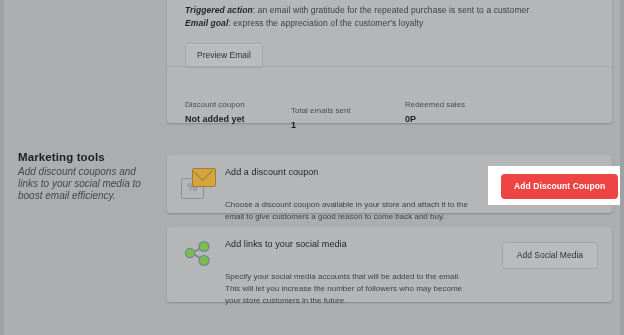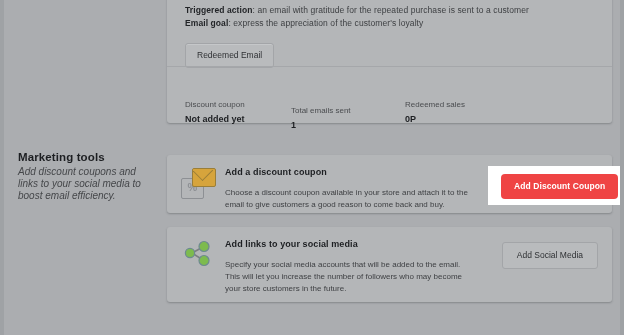--- a/index.html
+++ b/index.html
@@ -48,20 +48,21 @@
   .meta-line {
     font-size: 8.5px;
     line-height: 13px;
     color: #3e4043;
     letter-spacing: 0.01em;
     white-space: nowrap;
   }
   .meta-line b {
     font-weight: bold;
     color: #232528;
+    font-style: italic;
   }
   .btn-secondary {
     display: inline-block;
     background: #b9bbbd;
     border: 1px solid #a3a5a8;
     border-radius: 3px;
     color: #2f3134;
     font-size: 8.5px;
     line-height: 1;
     padding: 7px 11px;
@@ -154,27 +155,27 @@
     flex: 0 0 44px;
     padding-top: 2px;
   }
   .tool-text {
     flex: 1 1 auto;
     padding-right: 8px;
     min-width: 0;
   }
   .tool-title {
     font-size: 9px;
-    font-weight: bold;
+    font-weight: normal;
     color: #1d1f22;
     line-height: 12px;
     letter-spacing: 0.01em;
   }
   .tool-desc {
-    margin-top: 9px;
+    margin-top: 21px;
     font-size: 8px;
     line-height: 12px;
     color: #3f4144;
   }
   .tool-action {
     flex: 0 0 auto;
     width: 122px;
     display: flex;
     justify-content: flex-end;
     padding-top: 4px;
@@ -280,21 +281,21 @@
 
   <div class="card top-card">
     <div class="top-card-body">
       <div class="meta-line">
         <b>Triggered action</b><span>: an email with gratitude for the repeated purchase is sent to a customer</span>
       </div>
       <div class="meta-line">
         <b>Email goal</b><span>: express the appreciation of the customer's loyalty</span>
       </div>
       <div class="preview-btn-wrap">
-        <span class="btn-secondary">Redeemed Email</span>
+        <span class="btn-secondary">Preview Email</span>
       </div>
     </div>
 
     <div class="card-divider"></div>
 
     <div class="stats-row">
       <div class="stat">
         <div class="stat-label">Discount coupon</div>
         <div class="stat-value">Not added yet</div>
       </div>

